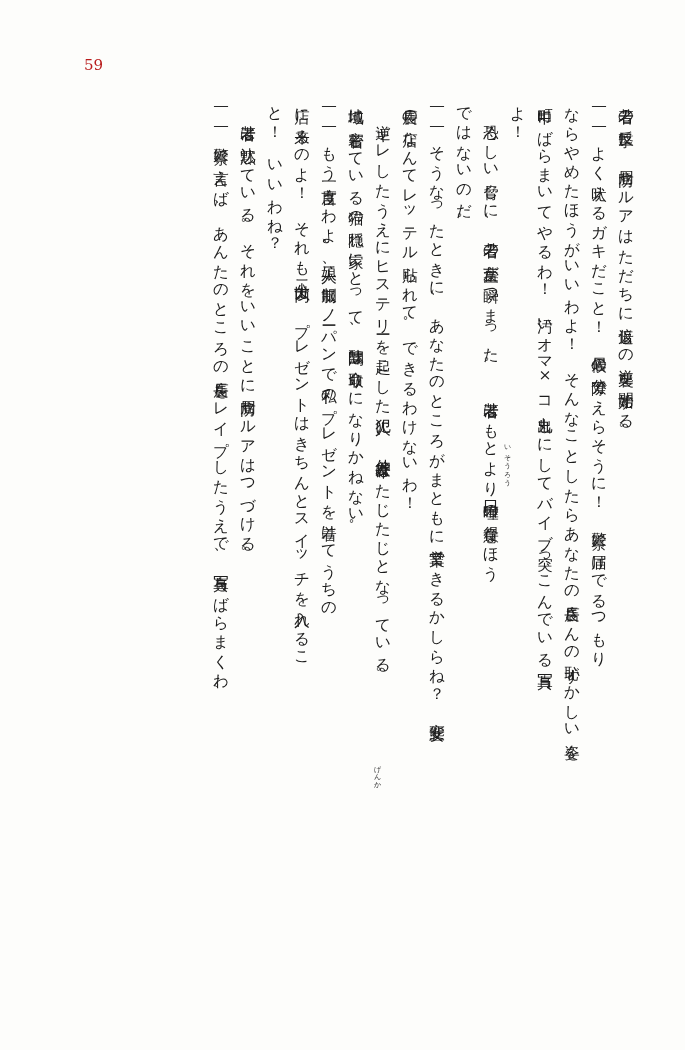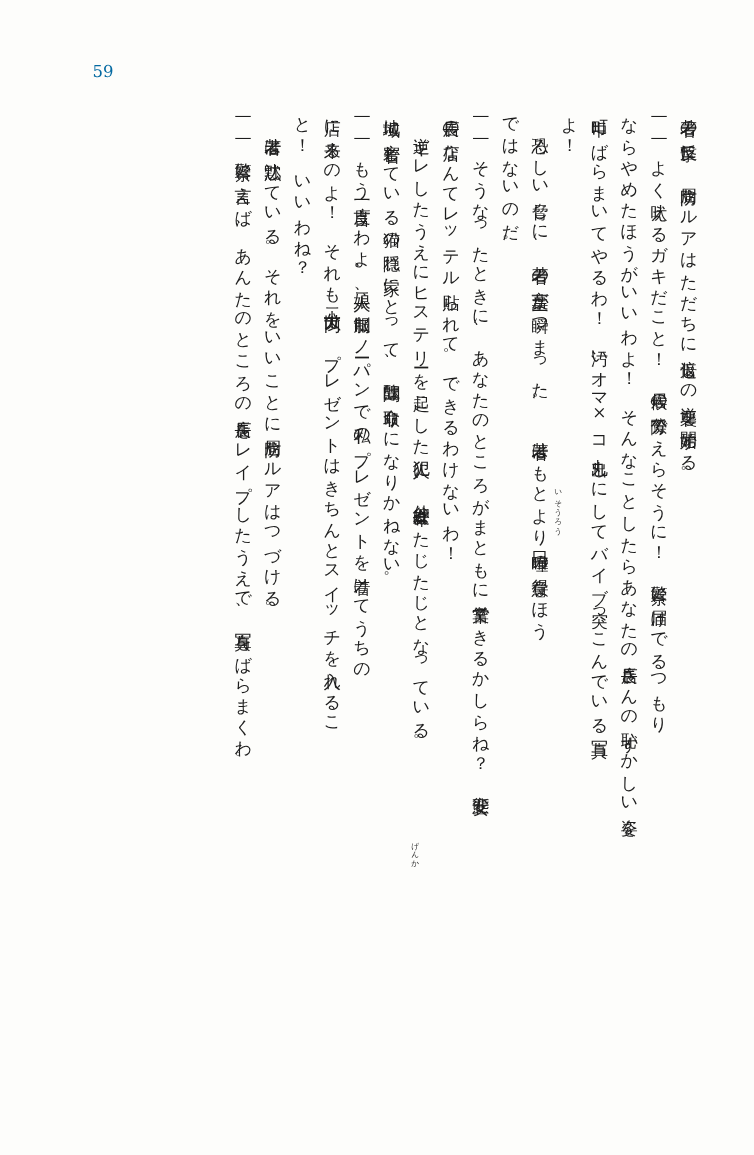--- a/index.html
+++ b/index.html
@@ -18,21 +18,21 @@
   .page {
     position: absolute;
     inset: 0;
     background: #fdfdfb;
   }
   .page-number {
     position: absolute;
     top: 56px;
     left: 84px;
     font-size: 15px;
-    color: #0369a1;
+    color: #b91c1c;
     font-family: "DejaVu Serif", serif;
     letter-spacing: 0;
   }
   
   .body-text {
     position: absolute;
     top: 96px;
     right: 52px;
     left: 62px;
     bottom: 44px;

